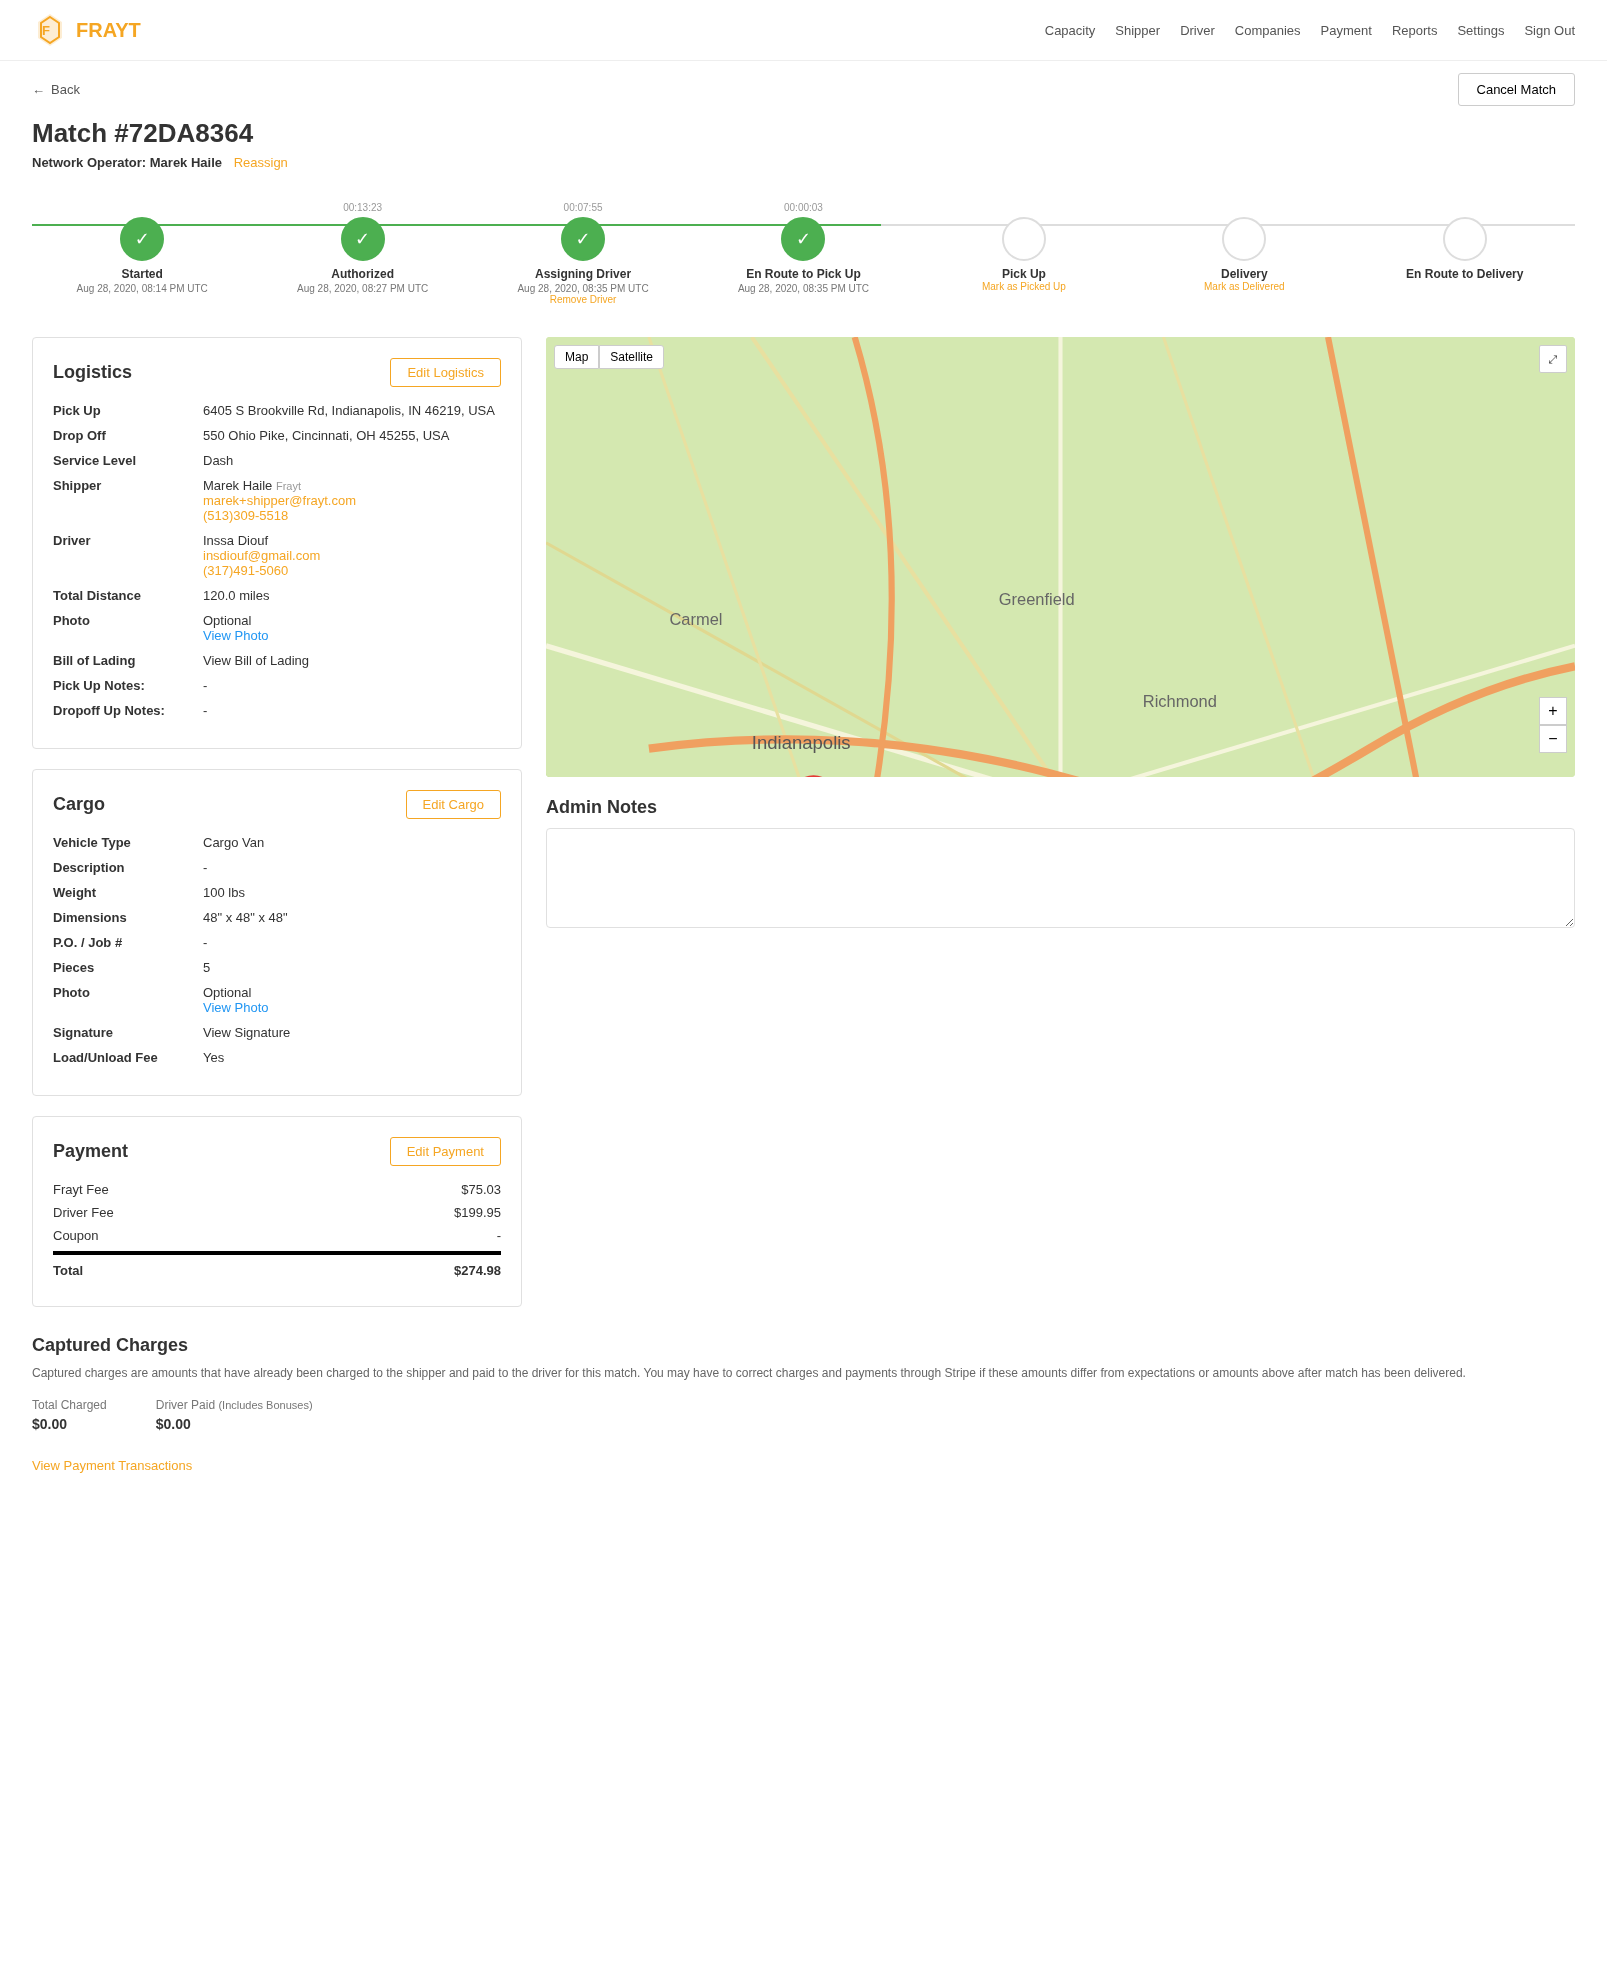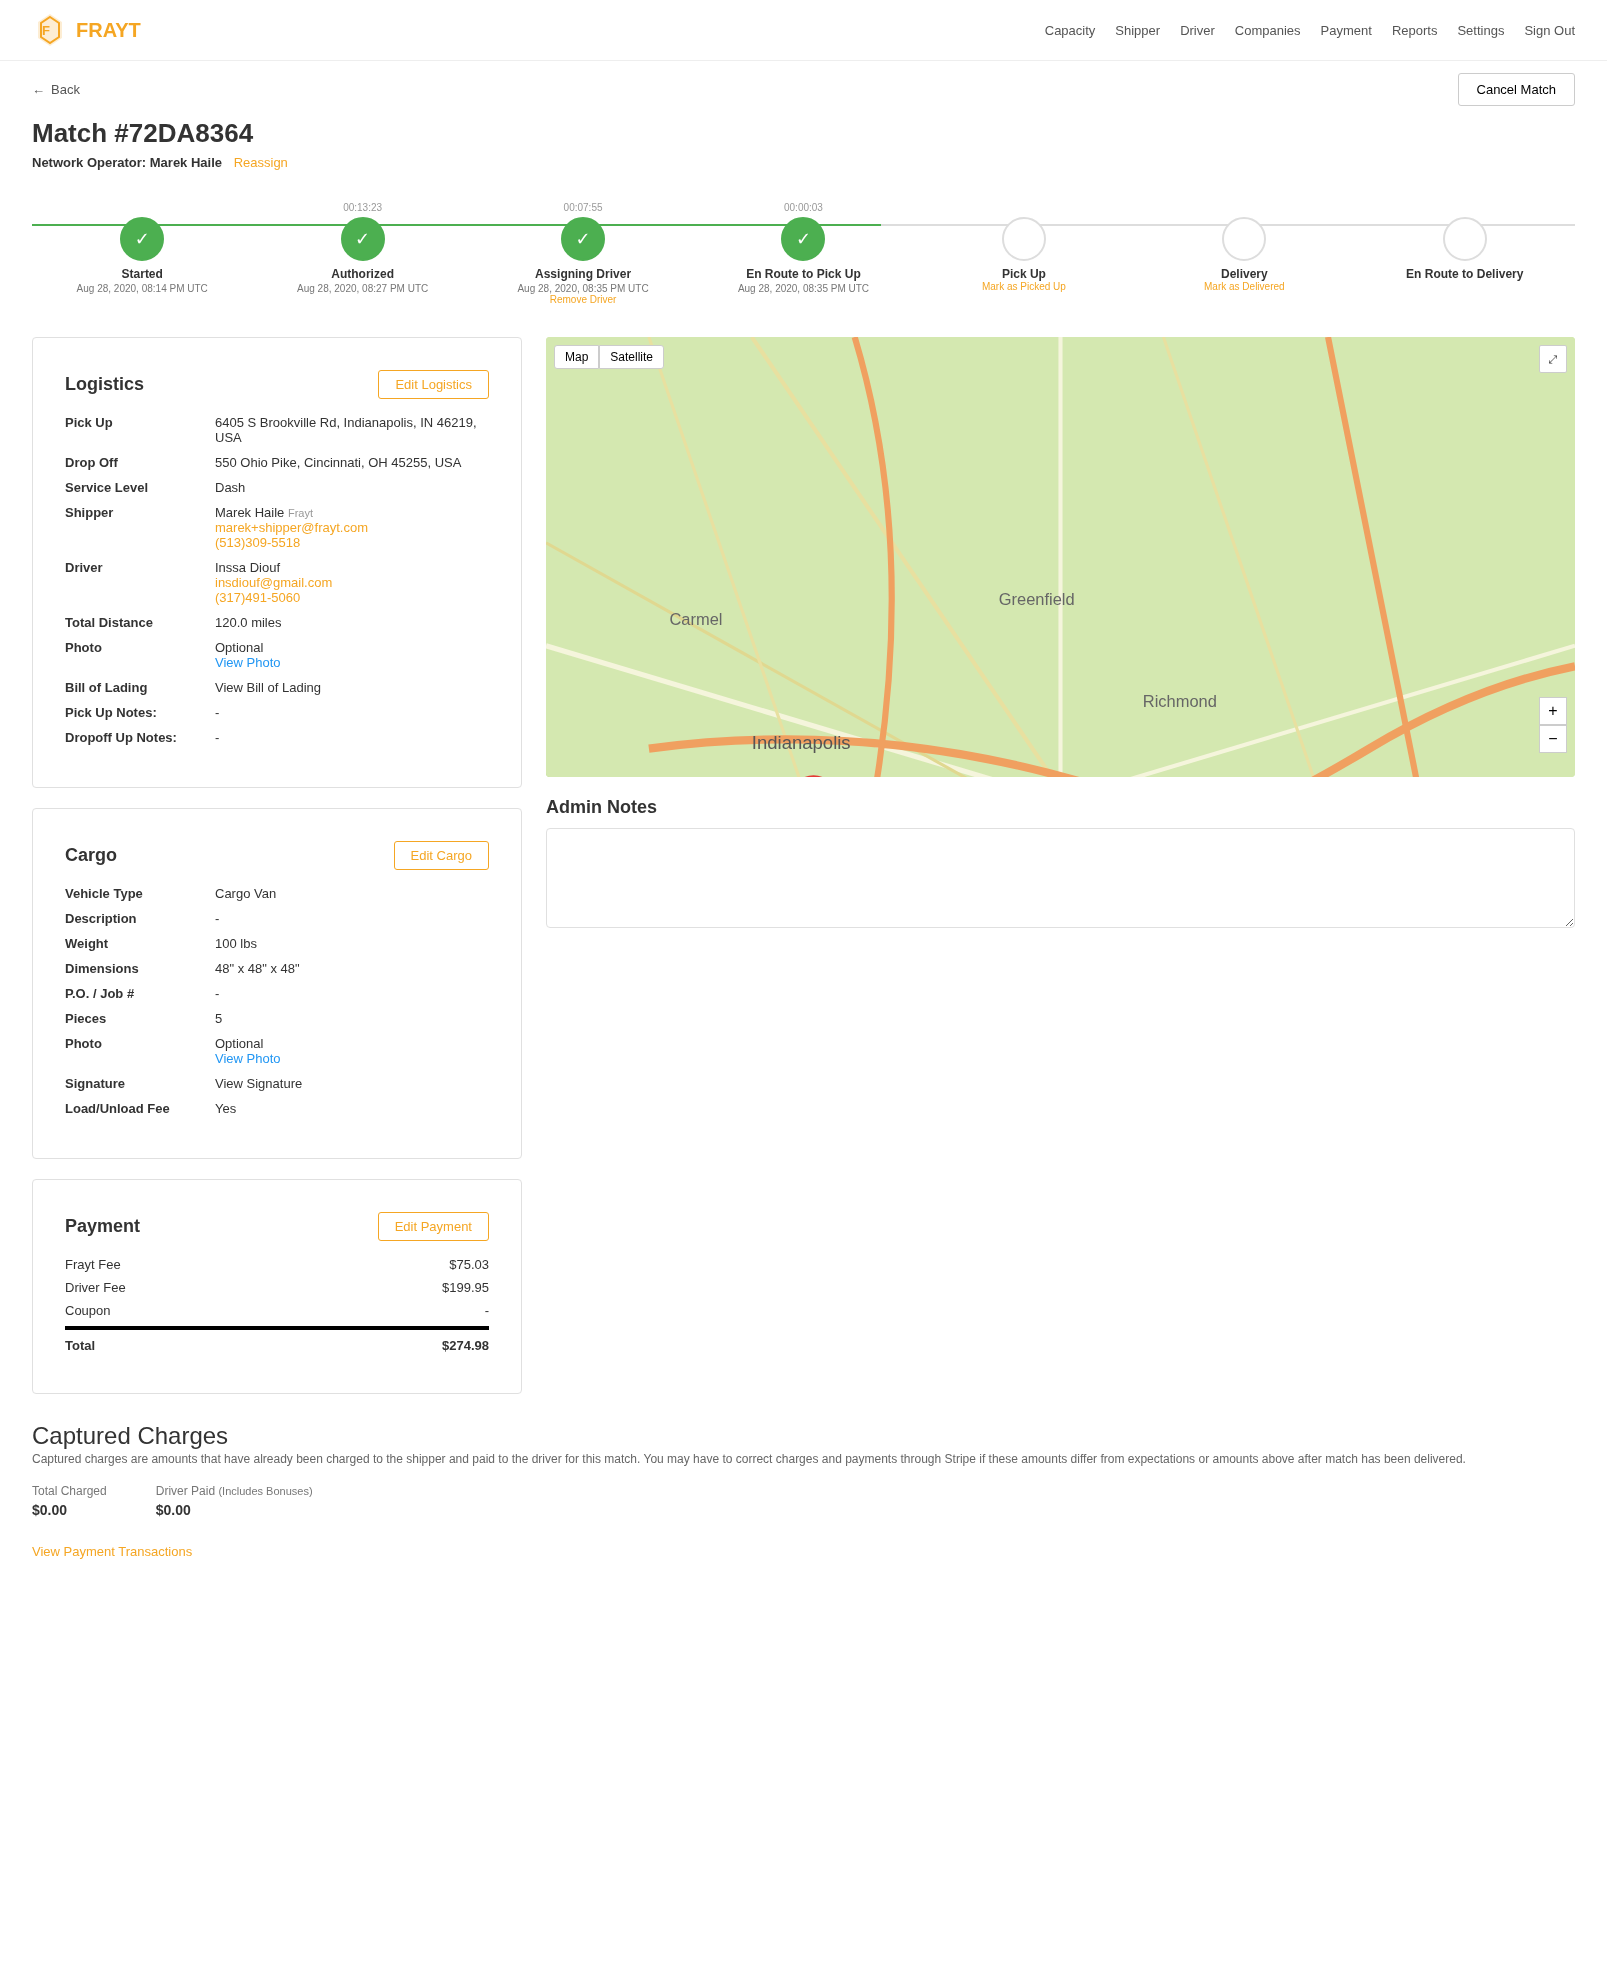--- a/index.html
+++ b/index.html
@@ -35,21 +35,21 @@
     .step-date { font-size: 10px; color: #777; text-align: center; margin-top: 2px; }
     .step-action { font-size: 10px; color: #f5a623; text-align: center; cursor: pointer; }
     .step-time { font-size: 10px; color: #999; text-align: center; margin-bottom: 4px; }
 
     
     .main-content { display: flex; gap: 24px; padding: 8px 32px; }
     .left-col { flex: 0 0 490px; }
     .right-col { flex: 1; }
 
     
-    .section { border: 1px solid #e0e0e0; border-radius: 4px; padding: 32px; margin-bottom: 20px; }
+    .section { border: 1px solid #e0e0e0; border-radius: 4px; padding: 20px; margin-bottom: 20px; }
     .section-header { display: flex; justify-content: space-between; align-items: center; margin-bottom: 16px; }
     .section-title { font-size: 18px; font-weight: 700; }
     .btn-edit { border: 1px solid #f5a623; background: #fff; color: #f5a623; padding: 6px 16px; font-size: 13px; cursor: pointer; border-radius: 3px; }
 
     
     .info-row { display: flex; margin-bottom: 10px; font-size: 13px; }
     .info-label { font-weight: 600; min-width: 150px; color: #333; }
     .info-value { color: #333; }
     .info-value a, .info-value .link { color: #f5a623; cursor: pointer; text-decoration: none; }
     .info-value .link-blue { color: #2196f3; cursor: pointer; }
@@ -67,21 +67,21 @@
     .map-expand { position: absolute; top: 8px; right: 8px; background: #fff; border: 1px solid #ccc; width: 28px; height: 28px; display: flex; align-items: center; justify-content: center; cursor: pointer; font-size: 11px; border-radius: 2px; }
 
     
     .payment-row { display: flex; justify-content: space-between; font-size: 13px; margin-bottom: 8px; }
     .payment-row.total { font-weight: 700; border-top: 4px solid #000000; padding-top: 8px; margin-top: 4px; }
     .admin-notes-title { font-size: 18px; font-weight: 700; margin-bottom: 10px; }
     .admin-notes-box { border: 1px solid #e0e0e0; border-radius: 4px; min-height: 100px; width: 100%; resize: vertical; padding: 8px; font-size: 13px; }
 
     
     .captured-section { padding: 0 32px 32px; }
-    .captured-title { font-size: 24px; font-weight: 400; }
+    .captured-title { font-size: 18px; font-weight: 700; margin-bottom: 8px; }
     .captured-desc { font-size: 12px; color: #666; margin-bottom: 16px; line-height: 1.5; }
     .captured-row { display: flex; gap: 49px; margin-bottom: 16px; }
     .captured-col label { font-size: 12px; font-weight: 600; display: block; margin-bottom: 4px; }
     .captured-col label span { font-weight: 400; color: #777; }
     .captured-col .amount { font-size: 14px; font-weight: 600; }
     .view-transactions { color: #f5a623; font-size: 13px; cursor: pointer; margin-top: 10px; display: inline-block; }
 
     
     .checkmark { color: #fff; font-size: 18px; }
   </style>

